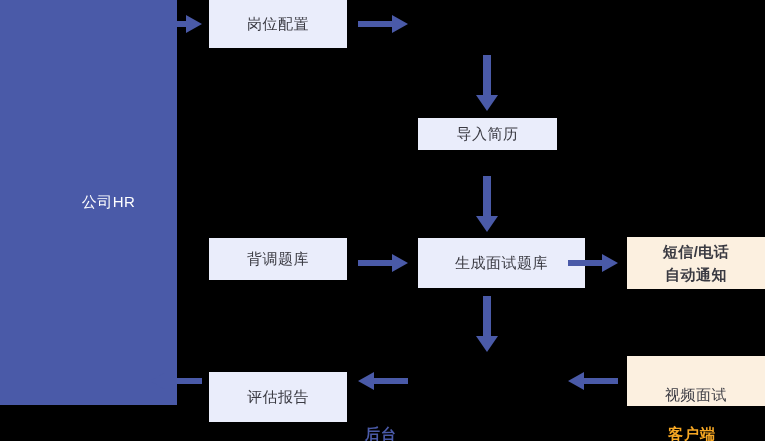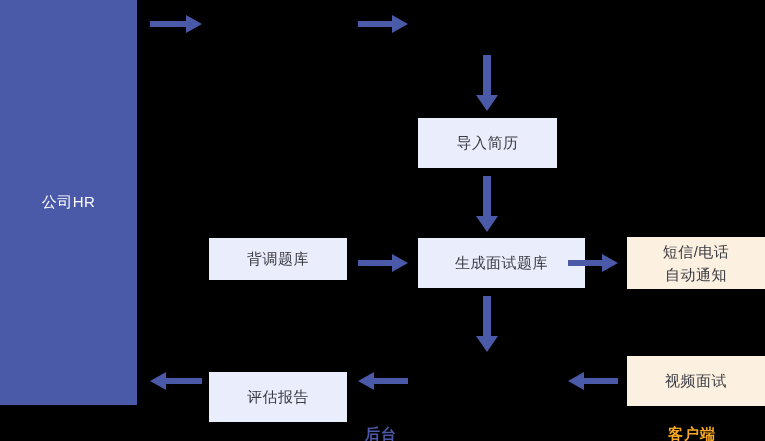--- a/index.html
+++ b/index.html
@@ -25,20 +25,21 @@
     top: 0;
     width: 137px;
     height: 405px;
     background: #4a5aa8;
     color: #ffffff;
     display: flex;
     align-items: center;
     justify-content: center;
     font-size: 15px;
     letter-spacing: 0.5px;
+    padding-left: 40px;
   }
 
   
   .node {
     position: absolute;
     box-sizing: border-box;
     display: flex;
     align-items: center;
     justify-content: center;
     text-align: center;
@@ -83,35 +84,38 @@
   <div class="hr-panel">
     <span>公司HR</span>
   </div>
 
   <div class="arrow" style="left:150px; top:14px; width:52px; height:20px;">
     <svg width="52" height="20" viewBox="0 0 52 20">
       <path d="M0 7 L36 7 L36 1 L52 10 L36 19 L36 13 L0 13 Z" fill="#4a5aa8"></path>
     </svg>
   </div>
 
+  <div class="node backend" style="left:209px; top:0px; width:138px; height:48px;">
+    <span>岗位配置</span>
+  </div>
 
   <div class="arrow" style="left:358px; top:14px; width:50px; height:20px;">
     <svg width="50" height="20" viewBox="0 0 50 20">
       <path d="M0 7 L34 7 L34 1 L50 10 L34 19 L34 13 L0 13 Z" fill="#4a5aa8"></path>
     </svg>
   </div>
 
 
   <div class="arrow" style="left:475px; top:55px; width:24px; height:56px;">
     <svg width="24" height="56" viewBox="0 0 24 56">
       <path d="M8 0 L16 0 L16 40 L23 40 L12 56 L1 40 L8 40 Z" fill="#4a5aa8"></path>
     </svg>
   </div>
 
-  <div class="node backend" style="left:418px; top:118px; width:139px; height:50px;">
+  <div class="node backend" style="left:418px; top:118px; width:139px; height:32px;">
     <span>导入简历</span>
   </div>
 
   <div class="arrow" style="left:475px; top:176px; width:24px; height:56px;">
     <svg width="24" height="56" viewBox="0 0 24 56">
       <path d="M8 0 L16 0 L16 40 L23 40 L12 56 L1 40 L8 40 Z" fill="#4a5aa8"></path>
     </svg>
   </div>
 
   <div class="node backend" style="left:209px; top:238px; width:138px; height:42px;">
@@ -128,21 +132,21 @@
     <span>生成面试题库</span>
   </div>
 
   <div class="arrow" style="left:568px; top:253px; width:50px; height:20px;">
     <svg width="50" height="20" viewBox="0 0 50 20">
       <path d="M0 7 L34 7 L34 1 L50 10 L34 19 L34 13 L0 13 Z" fill="#4a5aa8"></path>
     </svg>
   </div>
 
   <div class="node client" style="left:627px; top:237px; width:138px; height:52px;">
-    <span style="white-space: pre-line;">短信/电话
+    <span style="white-space: pre-line; font-weight: bold;">短信/电话
 自动通知</span>
   </div>
 
   <div class="arrow" style="left:475px; top:296px; width:24px; height:56px;">
     <svg width="24" height="56" viewBox="0 0 24 56">
       <path d="M8 0 L16 0 L16 40 L23 40 L12 56 L1 40 L8 40 Z" fill="#4a5aa8"></path>
     </svg>
   </div>
 
   <div class="arrow" style="left:150px; top:371px; width:52px; height:20px;">
@@ -161,21 +165,21 @@
     </svg>
   </div>
 
 
   <div class="arrow" style="left:568px; top:371px; width:50px; height:20px;">
     <svg width="50" height="20" viewBox="0 0 50 20">
       <path d="M50 7 L16 7 L16 1 L0 10 L16 19 L16 13 L50 13 Z" fill="#4a5aa8"></path>
     </svg>
   </div>
 
-  <div class="node client" style="left:627px; top:356px; width:138px; height:50px;">
+  <div class="node client" style="left:627px; top:356px; width:138px; height:50px;align-items:flex-end;">
     <span>视频面试</span>
   </div>
 
   <div class="zone-caption backend-caption" style="left:365px; top:425px;">
     <span>后台</span>
   </div>
 
   <div class="zone-caption client-caption" style="left:668px; top:425px;">
     <span>客户端</span>
   </div>

